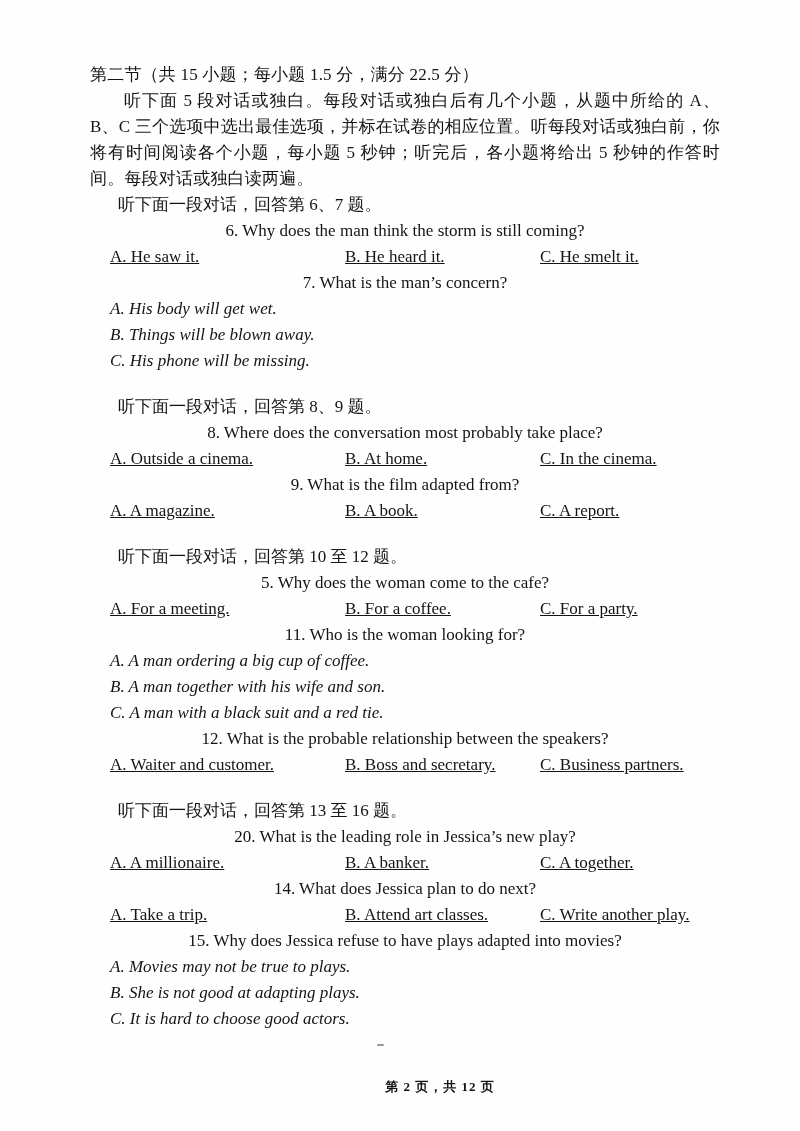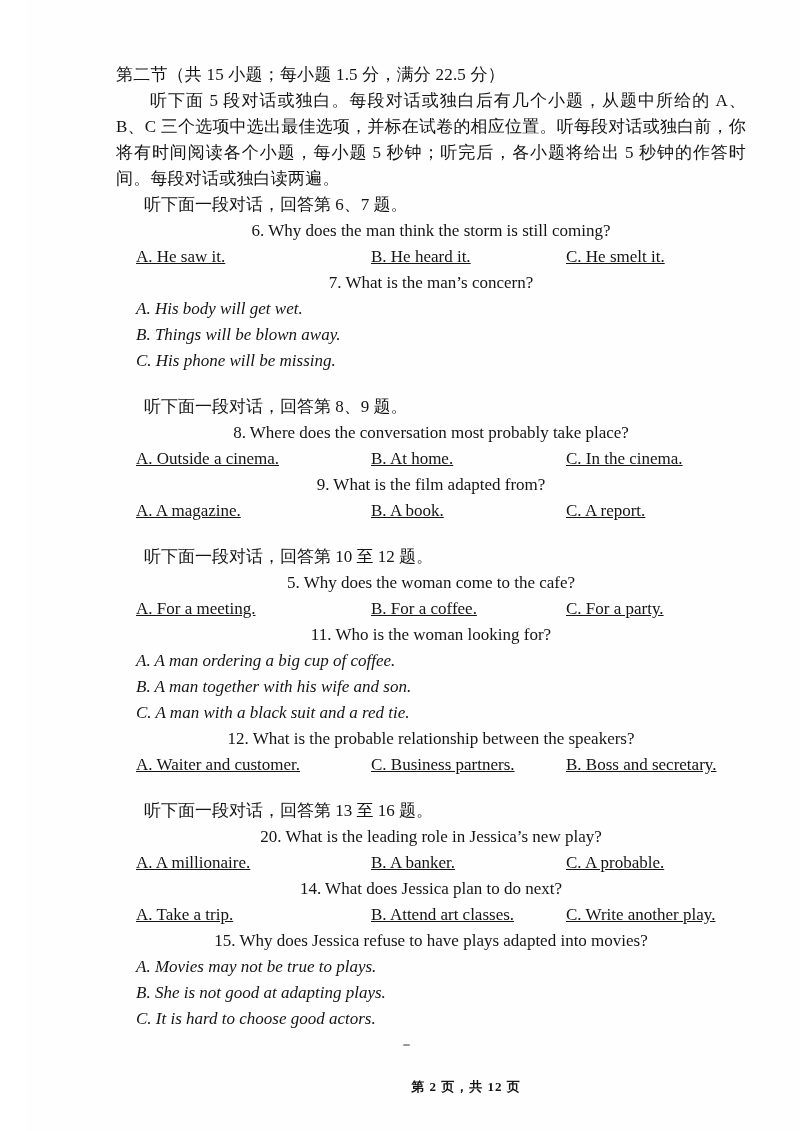--- a/index.html
+++ b/index.html
@@ -8,21 +8,20 @@
     background: #ffffff;
     color: #141414;
     font-family: "Liberation Serif", "DejaVu Serif", serif;
     position: relative;
     overflow: hidden;
   }
   .page {
     position: absolute;
     inset: 0;
     background: #fefefe;
-    margin-left: 26px;
   }
   .content {
     position: absolute;
     left: 90px;
     top: 62px;
     width: 630px;
     font-size: 17px;
     line-height: 26px;
   }
   .section-title {
@@ -120,31 +119,31 @@
           </div>
           <p class="q-text">11. Who is the woman looking for?</p>
           <div class="options stacked">
             <div class="option">A. A man ordering a big cup of coffee.</div>
             <div class="option">B. A man together with his wife and son.</div>
             <div class="option">C. A man with a black suit and a red tie.</div>
           </div>
           <p class="q-text">12. What is the probable relationship between the speakers?</p>
           <div class="options inline">
             <div class="option">A. Waiter and customer.</div>
+            <div class="option">B. Boss and secretary.</div>
             <div class="option">C. Business partners.</div>
-            <div class="option">B. Boss and secretary.</div>
           </div>
         </div>
         <div class="block">
           <p class="intro">听下面一段对话，回答第 13 至 16 题。</p>
           <p class="q-text">20. What is the leading role in Jessica’s new play?</p>
           <div class="options inline">
             <div class="option">A. A millionaire.</div>
             <div class="option">B. A banker.</div>
-            <div class="option">C. A probable.</div>
+            <div class="option">C. A together.</div>
           </div>
           <p class="q-text">14. What does Jessica plan to do next?</p>
           <div class="options inline">
             <div class="option">A. Take a trip.</div>
             <div class="option">B. Attend art classes.</div>
             <div class="option">C. Write another play.</div>
           </div>
           <p class="q-text">15. Why does Jessica refuse to have plays adapted into movies?</p>
           <div class="options stacked">
             <div class="option">A. Movies may not be true to plays.</div>

